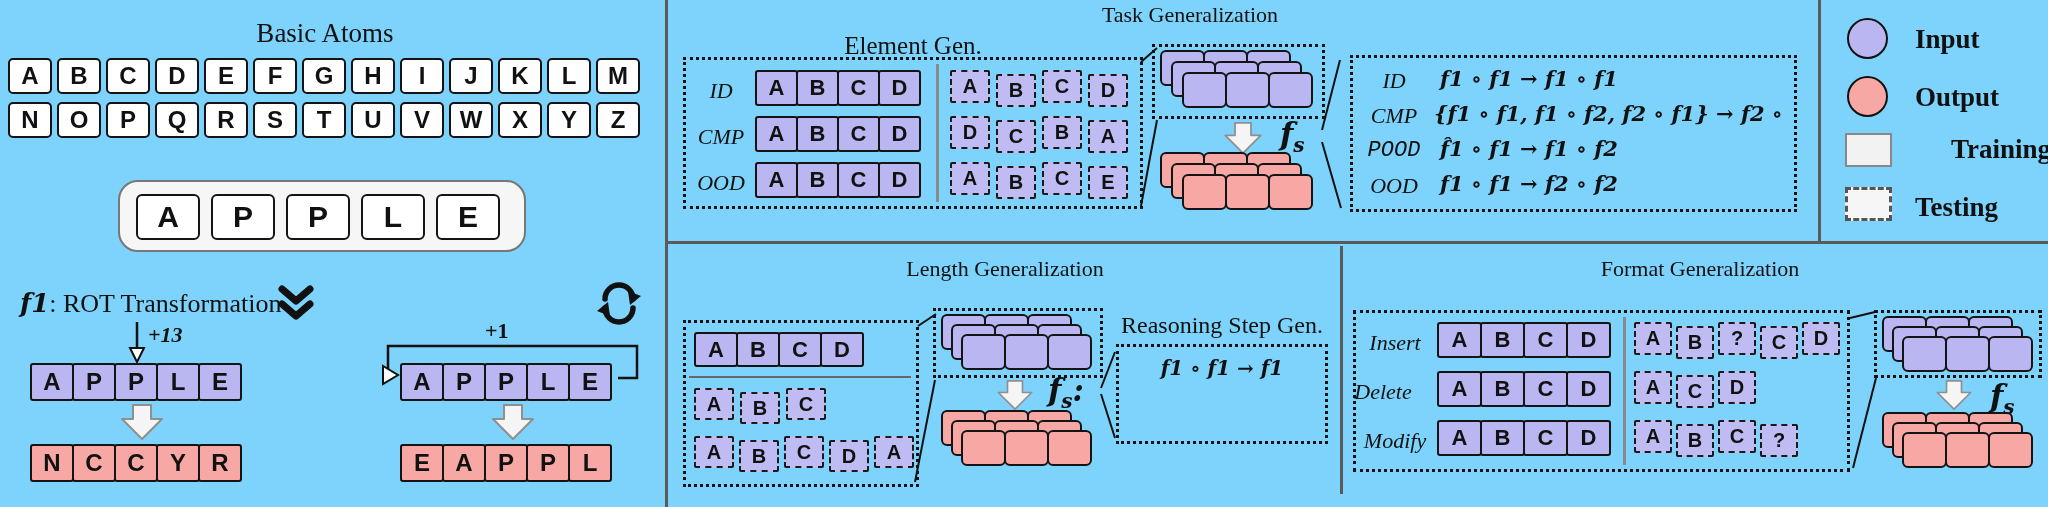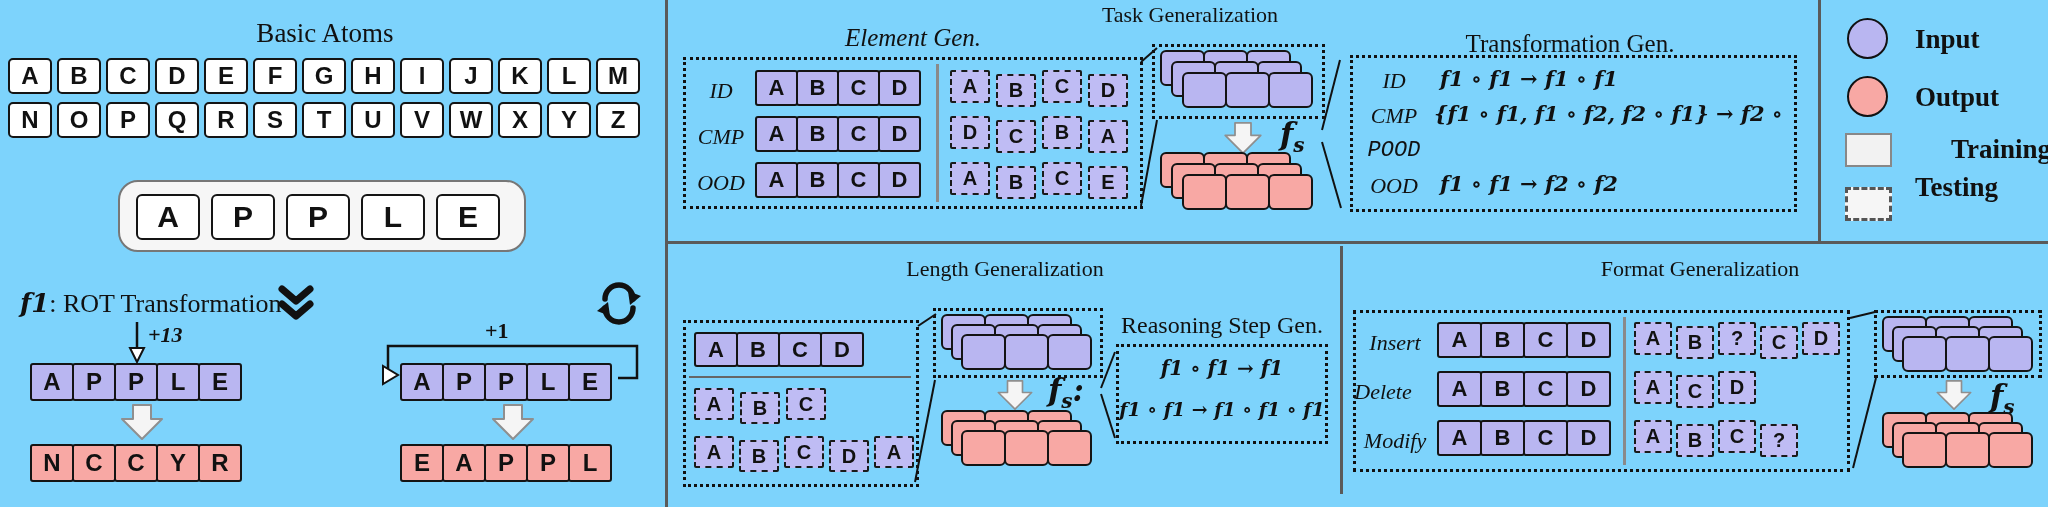--- a/index.html
+++ b/index.html
@@ -195,21 +195,21 @@
     </svg>
   <div class="row solid w44 pink" style="left:400px;top:444px;">
       <div class="cell">E</div>
       <div class="cell">A</div>
       <div class="cell">P</div>
       <div class="cell">P</div>
       <div class="cell">L</div>
     </div>
 
   <div class="ptitle" style="left:1190px;top:2px;">Task Generalization</div>
-  <div class="stitle" style="left:913px;top:24px;font-style:italic;">Element Gen.</div>
+  <div class="stitle" style="left:913px;top:32px;">Element Gen.</div>
 
   <div class="dotted" style="left:683px;top:57px;width:460px;height:152px;"></div>
   <div class="vsep" style="left:936px;top:64px;height:138px;"></div>
 
   <div class="rowlabel" style="left:692px;top:78px;width:58px;">ID</div>
   <div class="row solid w43" style="left:755px;top:70px;">
       <div class="cell">A</div>
       <div class="cell">B</div>
       <div class="cell">C</div>
       <div class="cell">D</div>
@@ -284,38 +284,38 @@
         <div class="card"></div>
         <div class="card"></div>
       </div>
     <div class="layer" style="left:22px;top:22px">
         <div class="card"></div>
         <div class="card"></div>
         <div class="card"></div>
       </div>
   </div>
 
-  <div class="stitle" style="left:1570px;top:30px;">Transformation Gen.</div>
   <div class="dotted" style="left:1350px;top:55px;width:447px;height:157px;"></div>
   <div class="rowlabel" style="left:1356px;top:68px;width:76px;">ID</div>
   <div class="formula" style="left:1440px;top:66px;">f1 ∘ f1 → f1 ∘ f1</div>
   <div class="rowlabel" style="left:1356px;top:103px;width:76px;">CMP</div>
   <div class="formula" style="left:1434px;top:101px;">{f1 ∘ f1, f1 ∘ f2, f2 ∘ f1} → f2 ∘</div>
   <div class="rowlabel" style="left:1356px;top:138px;width:76px;font-family:Liberation Mono, monospace;">POOD</div>
+  <div class="formula" style="left:1440px;top:136px;">f̂1 ∘ f1 → f1 ∘ f2</div>
   <div class="rowlabel" style="left:1356px;top:173px;width:76px;">OOD</div>
   <div class="formula" style="left:1440px;top:171px;">f1 ∘ f1 → f2 ∘ f2</div>
 
   <div class="lcircle" style="left:1847px;top:18px;background:#b9b6f1;"></div>
   <div class="llabel" style="left:1915px;top:24px;">Input</div>
   <div class="lcircle" style="left:1847px;top:76px;background:#f8a8a4;"></div>
   <div class="llabel" style="left:1915px;top:82px;">Output</div>
   <div class="lrect train" style="left:1845px;top:133px;"></div>
   <div class="llabel" style="left:1915px;top:134px;margin-left:36px;">Training</div>
   <div class="lrect test" style="left:1845px;top:187px;"></div>
-  <div class="llabel" style="left:1915px;top:172px;">Testing</div>
+  <div class="llabel" style="left:1915px;top:192px;">Testing</div>
 
   <div class="ptitle" style="left:1005px;top:256px;">Length Generalization</div>
   <div class="dotted" style="left:683px;top:320px;width:236px;height:167px;"></div>
   <div class="row solid w44s" style="left:694px;top:332px;">
       <div class="cell">A</div>
       <div class="cell">B</div>
       <div class="cell">C</div>
       <div class="cell">D</div>
     </div>
   <div class="hsep" style="left:689px;top:376px;width:222px;"></div>
@@ -370,21 +370,20 @@
     <div class="layer" style="left:20px;top:20px">
         <div class="card"></div>
         <div class="card"></div>
         <div class="card"></div>
       </div>
   </div>
 
   <div class="stitle" style="left:1222px;top:312px;font-size:24px;">Reasoning Step Gen.</div>
   <div class="dotted" style="left:1116px;top:344px;width:212px;height:100px;"></div>
   <div class="formula" style="left:1222px;top:356px;transform:translateX(-50%);font-size:20px;">f1 ∘ f1 → f1</div>
-  <div class="formula" style="left:1222px;top:398px;transform:translateX(-50%);font-size:19px;">f1 ∘ f1 → f1 ∘ f1 ∘ f1</div>
 
   <div class="ptitle" style="left:1700px;top:256px;">Format Generalization</div>
   <div class="dotted" style="left:1353px;top:310px;width:497px;height:162px;"></div>
   <div class="vsep" style="left:1623px;top:317px;height:148px;"></div>
 
   <div class="rowlabel" style="left:1358px;top:330px;width:74px;">Insert</div>
   <div class="row solid w45" style="left:1437px;top:322px;">
       <div class="cell">A</div>
       <div class="cell">B</div>
       <div class="cell">C</div>

